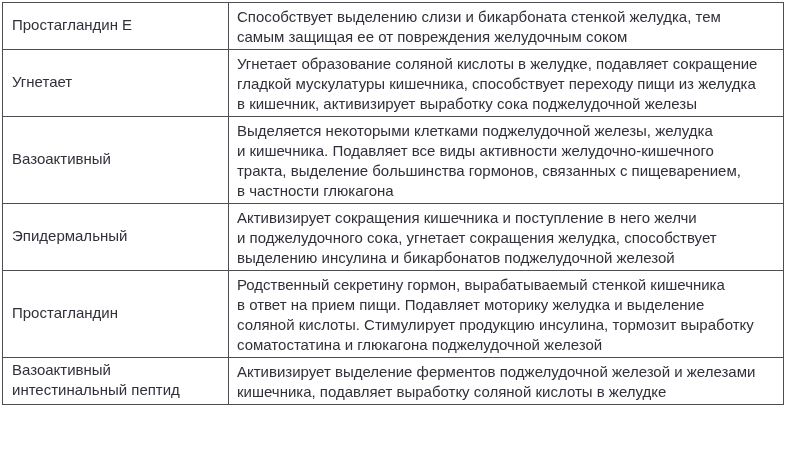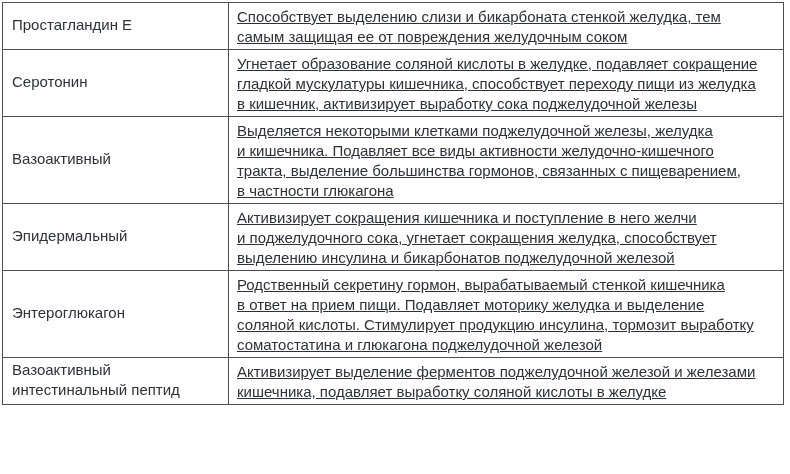--- a/index.html
+++ b/index.html
@@ -31,55 +31,54 @@
     box-sizing: border-box;
   }
   td.name-cell {
     width: 226px;
     vertical-align: middle;
     padding: 0 6px 2px 9px;
   }
   td.desc-cell {
     vertical-align: top;
     padding: 4px 8px 2px 8px;
-    text-decoration: underline;
   }
 </style>
 </head>
 <body>
 
 <div class="page">
   <table class="doc-table">
     <tbody>
       <tr style="height:43px;">
         <td class="name-cell">Простагландин Е</td>
         <td class="desc-cell">Способствует выделению слизи и бикарбоната стенкой желудка, тем
 самым защищая ее от повреждения желудочным соком</td>
       </tr>
       <tr style="height:67px;">
-        <td class="name-cell">Серотонин</td>
+        <td class="name-cell">Угнетает</td>
         <td class="desc-cell">Угнетает образование соляной кислоты в желудке, подавляет сокращение
 гладкой мускулатуры кишечника, способствует переходу пищи из желудка
 в кишечник, активизирует выработку сока поджелудочной железы</td>
       </tr>
       <tr style="height:84px;">
         <td class="name-cell">Вазоактивный</td>
         <td class="desc-cell">Выделяется некоторыми клетками поджелудочной железы, желудка
 и кишечника. Подавляет все виды активности желудочно-кишечного
 тракта, выделение большинства гормонов, связанных с пищеварением,
 в частности глюкагона</td>
       </tr>
       <tr style="height:66px;">
         <td class="name-cell">Эпидермальный</td>
         <td class="desc-cell">Активизирует сокращения кишечника и поступление в него желчи
 и поджелудочного сока, угнетает сокращения желудка, способствует
 выделению инсулина и бикарбонатов поджелудочной железой</td>
       </tr>
       <tr style="height:83px;">
-        <td class="name-cell">Энтероглюкагон</td>
+        <td class="name-cell">Простагландин</td>
         <td class="desc-cell">Родственный секретину гормон, вырабатываемый стенкой кишечника
 в ответ на прием пищи. Подавляет моторику желудка и выделение
 соляной кислоты. Стимулирует продукцию инсулина, тормозит выработку
 соматостатина и глюкагона поджелудочной железой</td>
       </tr>
       <tr style="height:41px;">
         <td class="name-cell">Вазоактивный
 интестинальный пептид</td>
         <td class="desc-cell">Активизирует выделение ферментов поджелудочной железой и железами
 кишечника, подавляет выработку соляной кислоты в желудке</td>

